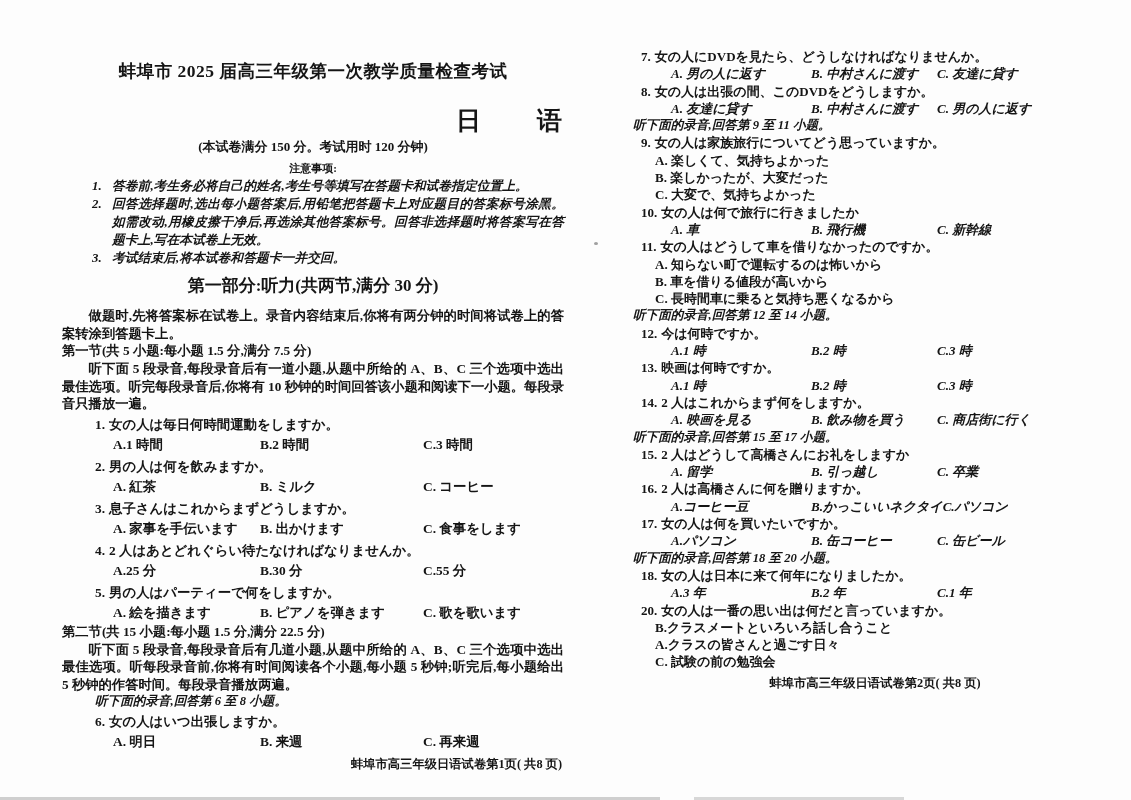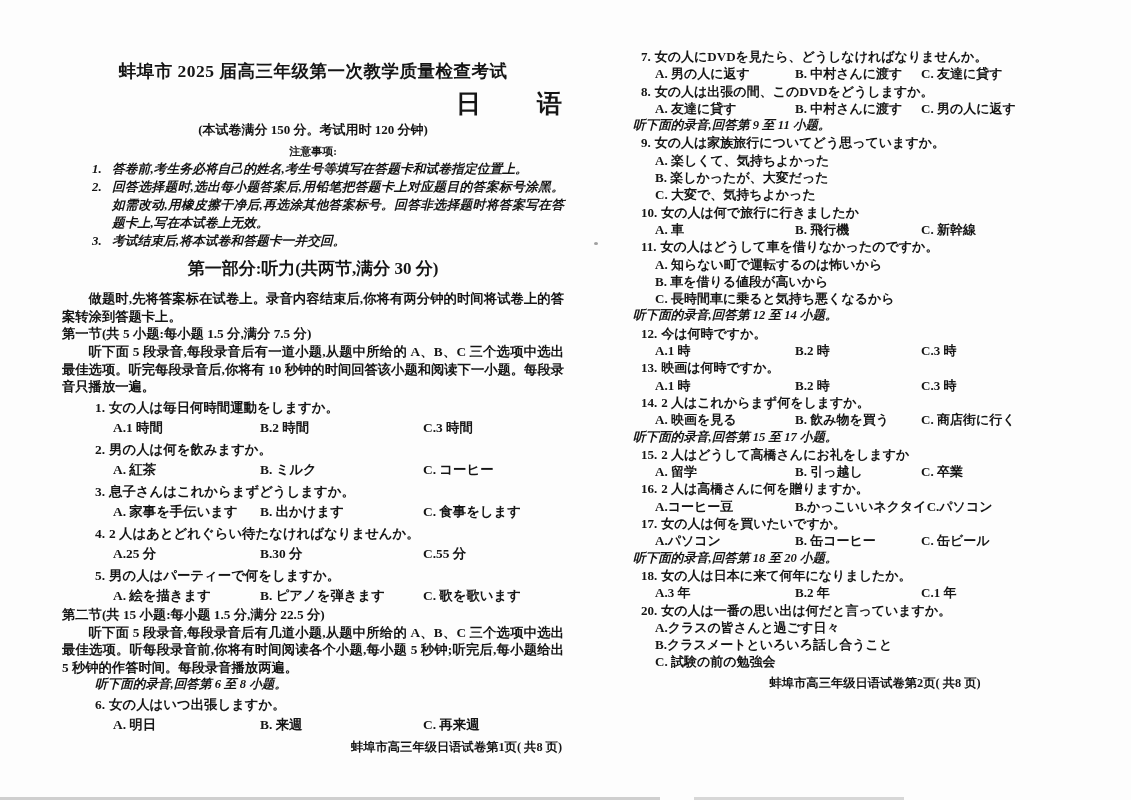--- a/index.html
+++ b/index.html
@@ -15,21 +15,21 @@
     width:1131px; height:800px;
     background:#fdfdfd;
     overflow:hidden;
     font-weight:bold;
   }
   .col { position:absolute; }
   .col-left  { left:62px;  top:60px; width:502px; }
   .col-right { left:633px; top:48px; width:484px; }
 
   
-  .b-title   { text-align:center; font-size:17.5px; line-height:22px; margin:0 0 8px; letter-spacing:0.5px; }
+  .b-title   { text-align:center; font-size:17.5px; line-height:22px; margin:0 0 25px; letter-spacing:0.5px; }
   .b-subject { text-align:right; font-size:25px;  line-height:28px; margin:0 0 4px; letter-spacing:2px; }
   .b-meta    { text-align:center; font-size:13px;  line-height:15px; margin:0 0 6px; }
   .b-notice-head { font-size:11px; line-height:17px; margin:0;text-align:center; }
   .b-notice  { display:flex; font-size:12.8px; line-height:18px; font-style:italic; padding-left:30px; text-align:justify; }
   .b-notice .n-num { flex:0 0 20px; }
   .b-notice .n-txt { flex:1;font-style:italic; }
   .b-part-head { text-align:center; font-size:17px; line-height:22px; margin:8px 0 10px; }
   .b-para { font-size:13.3px; line-height:17.5px; text-indent:2em; text-align:justify; margin:0; }
   .b-section-head { font-size:13.3px; line-height:18px; margin:0; }
   .b-footer { font-size:12.3px; line-height:15px; margin-top:5px; }
@@ -43,21 +43,21 @@
   
   .question { font-size:13.4px; }
   .col-left  .question { padding-left:33px; line-height:20px; margin-top:2px; }
   .col-right .question { padding-left:8px;  line-height:17.3px; font-size:13px; }
   .q-num { margin-right:4px; }
   .q-options.row { display:flex; }
   .col-left  .q-options.row { margin-left:18px; }
   .col-left  .q-options.row .opt:nth-child(1) { flex:0 0 147px; }
   .col-left  .q-options.row .opt:nth-child(2) { flex:0 0 143px; }
   .col-left  .q-options.row .opt:nth-child(3) { flex:1;margin-left:20px; }
-  .col-right .q-options.row { margin-left:14px; }
+  .col-right .q-options.row { margin-left:30px;font-style:italic; }
   .col-right .q-options.row .opt:nth-child(1) { flex:0 0 140px; }
   .col-right .q-options.row .opt:nth-child(2) { flex:0 0 126px; }
   .col-right .q-options.row .opt:nth-child(3) { flex:1; }
   .q-options.stack .opt { display:block; }
   .col-right .q-options.stack .opt { margin-left:14px; }
   .opt { white-space:nowrap; }
 
   
   .artifact { position:absolute; }
   .artifact-1 { left:0;   bottom:0; width:660px; height:3px; background:#c3c3c3; opacity:0.8; }
@@ -239,22 +239,22 @@
         <div class="q-line"><span class="q-num">18.</span><span class="q-text">女の人は日本に来て何年になりましたか。</span></div>
         <div class="q-options row">
           <span class="opt">A.3 年</span>
           <span class="opt">B.2 年</span>
           <span class="opt">C.1 年</span>
         </div>
       </div>
       <div class="question">
         <div class="q-line"><span class="q-num">20.</span><span class="q-text">女の人は一番の思い出は何だと言っていますか。</span></div>
         <div class="q-options stack">
+          <span class="opt">B.クラスメートといろいろ話し合うこと</span>
           <span class="opt">A.クラスの皆さんと過ごす日々</span>
-          <span class="opt">B.クラスメートといろいろ話し合うこと</span>
           <span class="opt">C. 試験の前の勉強会</span>
         </div>
       </div>
       <div class="b-footer">蚌埠市高三年级日语试卷第2页( 共8 页)</div>
     </div>
   <div class="artifact artifact-1"></div>
   <div class="artifact artifact-2"></div>
   <div class="artifact artifact-dot"></div>
 </div>
 

